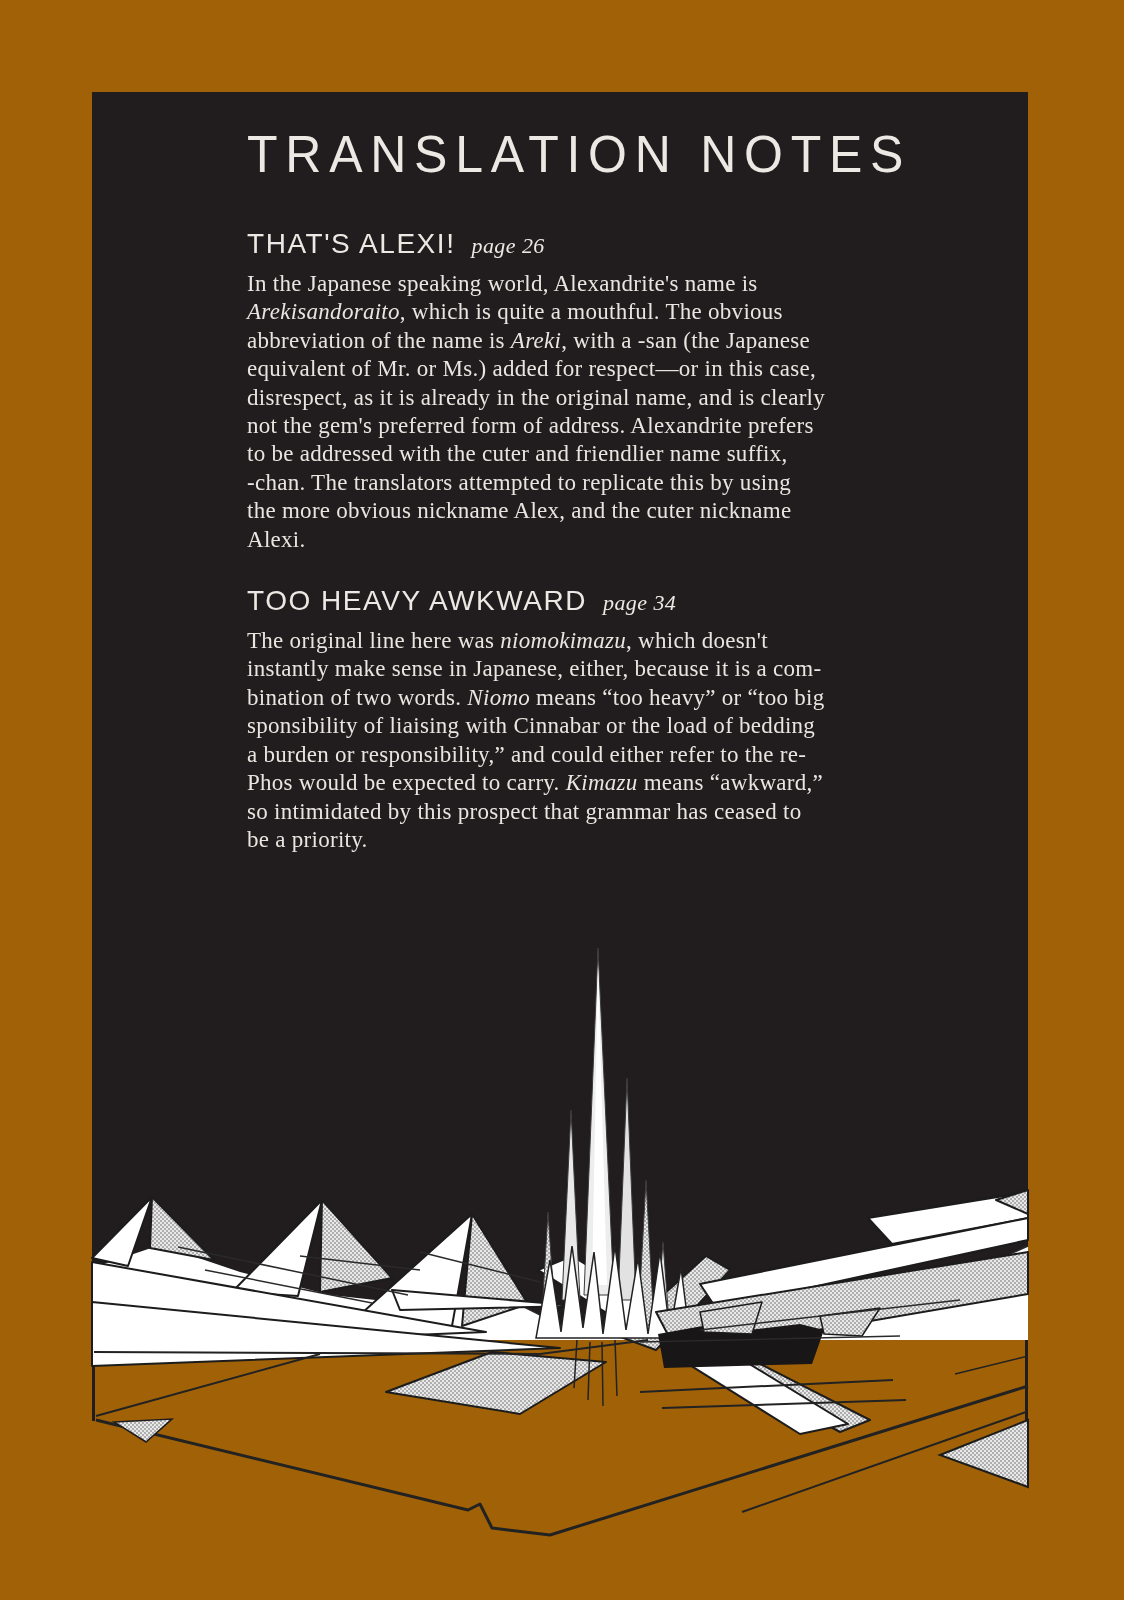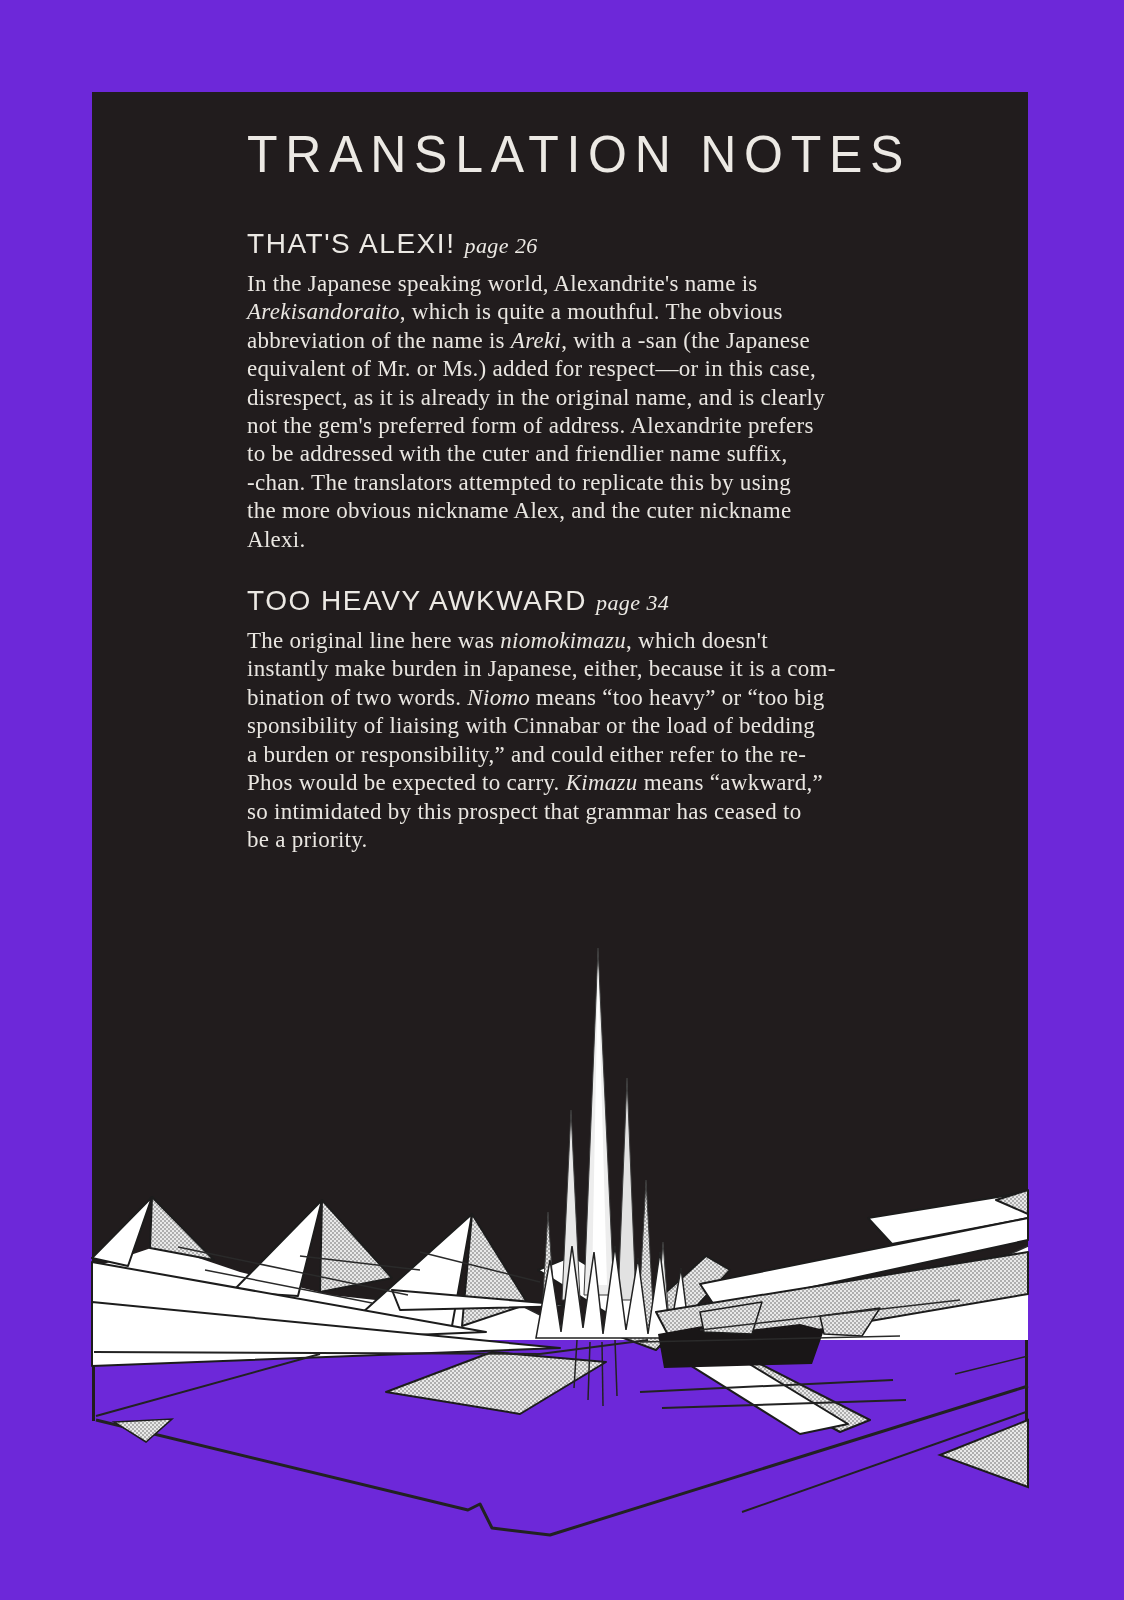--- a/index.html
+++ b/index.html
@@ -1,17 +1,17 @@
 <!DOCTYPE html>
 <html><head>
 <meta charset="utf-8">
 <style>
   html,body{margin:0;padding:0;background:#ffffff;}
   .page{
-    position:relative;width:1124px;height:1600px;background:#6d28d9;
+    position:relative;width:1124px;height:1600px;background:#a16207;
     overflow:hidden;font-family:"Liberation Serif",serif;
   }
   .art{position:absolute;left:0;top:0;width:1124px;height:1600px;}
   .content{
     position:absolute;left:247px;top:126px;width:648px;color:#ece9e4;
   }
   .title{
     font-family:"Liberation Sans",sans-serif;
     font-weight:400;font-size:50px;letter-spacing:0.155em;
     margin:0 0 0 0;line-height:1.1;white-space:nowrap;
@@ -20,21 +20,21 @@
   .section{margin:0;}
   .sec1{margin-top:47px;}
   .sec2{margin-top:31px;}
   .shead{display:flex;align-items:baseline;margin:0 0 10px 0;}
   .shead .h{
     font-family:"Liberation Sans",sans-serif;font-weight:400;
     font-size:28px;letter-spacing:0.055em;white-space:nowrap;
   }
   .shead .pref{
     font-family:"Liberation Serif",serif;font-style:italic;
-    font-size:22px;margin-left:9px;letter-spacing:0.02em;
+    font-size:22px;margin-left:16px;letter-spacing:0.02em;
   }
   .body{
     font-size:23px;line-height:28.4px;letter-spacing:0.012em;
     color:#e9e6e1;
   }
   .body i{font-style:italic;text-align:center;}
 </style>
 </head>
 <body>
 
@@ -150,21 +150,21 @@
         </div>
     </div>
 
     <div class="section sec2">
       <div class="shead">
         <span class="h">TOO HEAVY AWKWARD</span>
         <span class="pref">page 34</span>
       </div>
       <div class="body">
           <div><span>The original line here was </span><i>niomokimazu</i><span>, which doesn't</span></div>
-          <div><span>instantly make burden in Japanese, either, because it is a com-</span></div>
+          <div><span>instantly make sense in Japanese, either, because it is a com-</span></div>
           <div><span>bination of two words. </span><i>Niomo</i><span> means “too heavy” or “too big</span></div>
           <div><span>sponsibility of liaising with Cinnabar or the load of bedding</span></div>
           <div><span>a burden or responsibility,” and could either refer to the re-</span></div>
           <div><span>Phos would be expected to carry. </span><i>Kimazu</i><span> means “awkward,”</span></div>
           <div><span>so intimidated by this prospect that grammar has ceased to</span></div>
           <div><span>be a priority.</span></div>
         </div>
     </div>
   </div>
 

